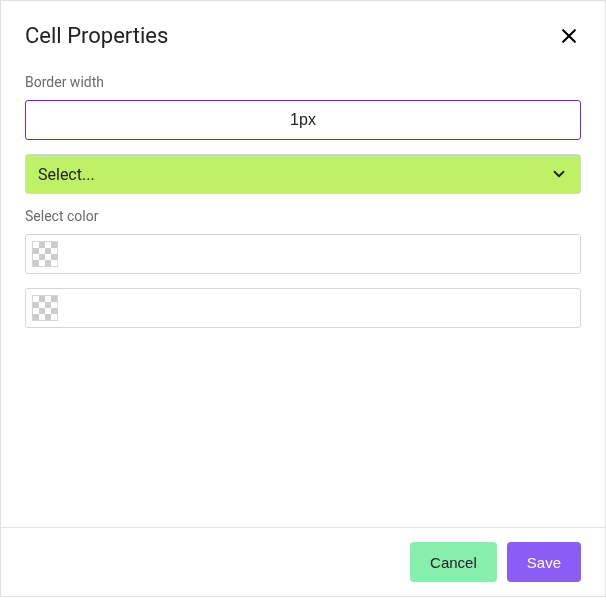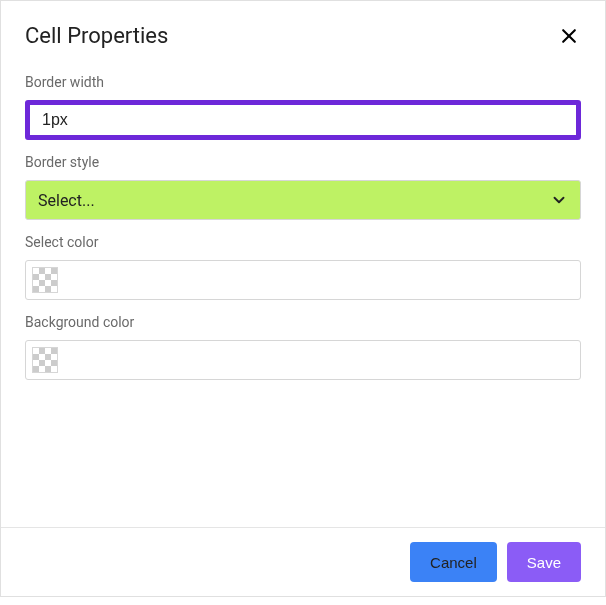--- a/index.html
+++ b/index.html
@@ -75,27 +75,28 @@
       display: flex;
       flex-direction: column;
       gap: 10px;
     }
     .field-label {
       font-size: 14px;
       color: #6a6a6a;
     }
     .text-input {
       height: 40px;
-      border: 5px solid #6d28d9;
+      border: 1px solid #6d28d9;
       border-radius: 3px;
       padding: 0 12px;
       font-size: 16px;
       color: #222;
       outline: none;
       width: 100%;
+      text-align: center;
     }
     .select {
       height: 40px;
       border: 1px solid #d6d6d6;
       border-radius: 3px;
       padding: 0 12px;
       font-size: 16px;
       color: #222;
       display: flex;
       align-items: center;
@@ -142,21 +143,21 @@
       padding: 0 20px;
       border-radius: 4px;
       font-size: 15px;
       cursor: pointer;
       display: flex;
       align-items: center;
       justify-content: center;
       border: none;
     }
     .btn-secondary {
-      background: #3b82f6;
+      background: #86efac;
       color: #222;
     }
     .btn-primary {
       background: #8b5cf6;
       color: #fff;
       font-weight: 400;
     }
   </style>
 </head>
 <body>
@@ -174,40 +175,38 @@
 
   <div class="body">
 
     <div class="form">
       <div class="field-group">
         <div class="field-label">Border width</div>
         <input type="text" class="text-input" value="1px" style="">
       </div>
 
       <div class="field-group">
-        <div class="field-label">Border style</div>
         <div class="select">
           <span>Select...</span>
           <span class="chevron">
             <svg viewBox="0 0 24 24" width="18" height="18" stroke="currentColor" stroke-width="2.5" fill="none" stroke-linecap="round" stroke-linejoin="round">
               <polyline points="6 9 12 15 18 9"></polyline>
             </svg>
           </span>
         </div>
       </div>
 
       <div class="field-group">
         <div class="field-label">Select color</div>
         <div class="color-input">
           <div class="swatch"></div>
         </div>
       </div>
 
       <div class="field-group">
-        <div class="field-label">Background color</div>
         <div class="color-input">
           <div class="swatch"></div>
         </div>
       </div>
     </div>
   </div>
 
   <div class="footer">
     <button class="btn btn-secondary">Cancel</button>
     <button class="btn btn-primary">Save</button>

